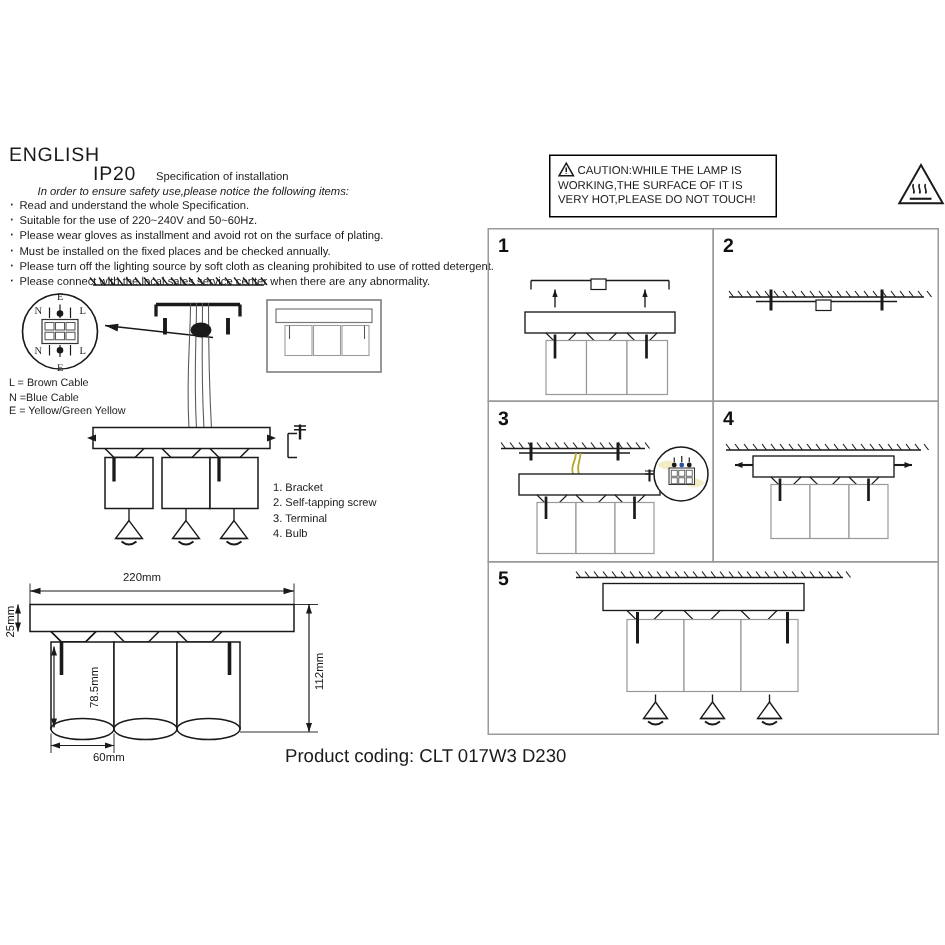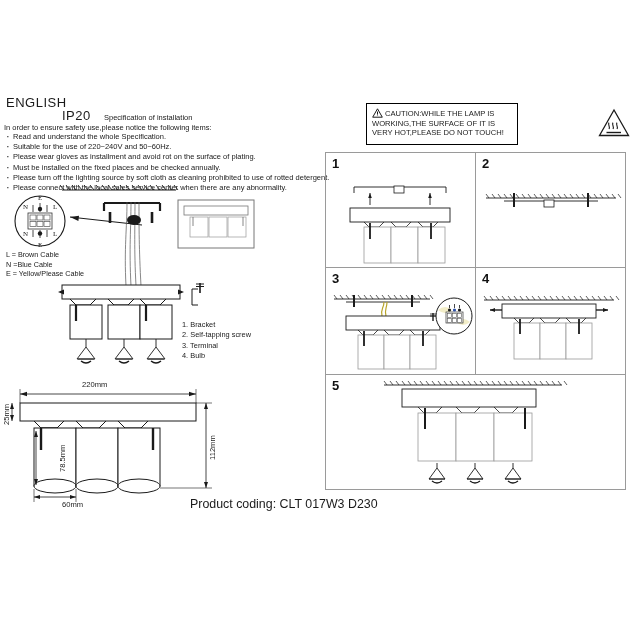--- a/index.html
+++ b/index.html
@@ -6,21 +6,21 @@
   body{width:630px;height:630px;position:relative;overflow:hidden;
        font-family:"Liberation Sans",sans-serif;color:#1a1a1a;}
   .page{position:absolute;left:0;top:0;width:568px;height:630px;}
   .abs{position:absolute;}
 
   
   #header-lang{left:6px;top:95px;font-size:13px;letter-spacing:.5px;}
   #header-ip{left:62px;top:108px;font-size:13px;letter-spacing:.5px;}
 
   #spec-title{left:104px;top:113px;font-size:7.5px;}
-  #spec-intro{left:4px;top:123px;font-size:7.5px;}
+  #spec-intro{left:25px;top:123px;font-size:7.5px;font-style:italic;}
   #spec-list{left:5px;top:132px;font-size:7.5px;list-style:none;margin:0;padding:0;}
   #spec-list li{position:relative;padding-left:8px;line-height:10.2px;white-space:nowrap;}
   #spec-list li:before{content:"\00B7";position:absolute;left:1px;top:-1px;font-size:11px;}
 
   
   #caution-box{left:366px;top:103px;width:152px;height:42px;border:1.1px solid #000;
                box-sizing:border-box;padding:4px 4px 0 5px;}
   #caution-text{font-size:7.6px;line-height:9.6px;}
   .tri-warn{display:inline-block;vertical-align:-2px;margin-right:2px;}
 
@@ -184,21 +184,21 @@
         <rect x="209" y="49" width="18" height="20" fill="#fff" stroke="#999" stroke-width=".7"></rect>
         <rect x="228" y="49" width="18" height="20" fill="#fff" stroke="#999" stroke-width=".7"></rect>
         <path class="thin" d="M193 49 L193 58 M243 49 L243 58"></path>
       </g>
     </svg>
   </div>
 
   <div class="abs" id="cable-legend">
     <div>L = Brown Cable</div>
     <div>N =Blue Cable</div>
-    <div>E = Yellow/Please Cable</div>
+    <div>E = Yellow/Green Yellow</div>
   </div>
 
   <div class="abs" style="left:40px;top:275px;">
     <svg width="180" height="100" viewBox="0 0 180 100">
 
       <rect x="22" y="10" width="118" height="14" fill="#fff" stroke="#1a1a1a" stroke-width="1"></rect>
 
       <path fill="#1a1a1a" d="M18 17 l6 -2.4 v4.8 Z"></path>
       <path fill="#1a1a1a" d="M144 17 l-6 -2.4 v4.8 Z"></path>
 

